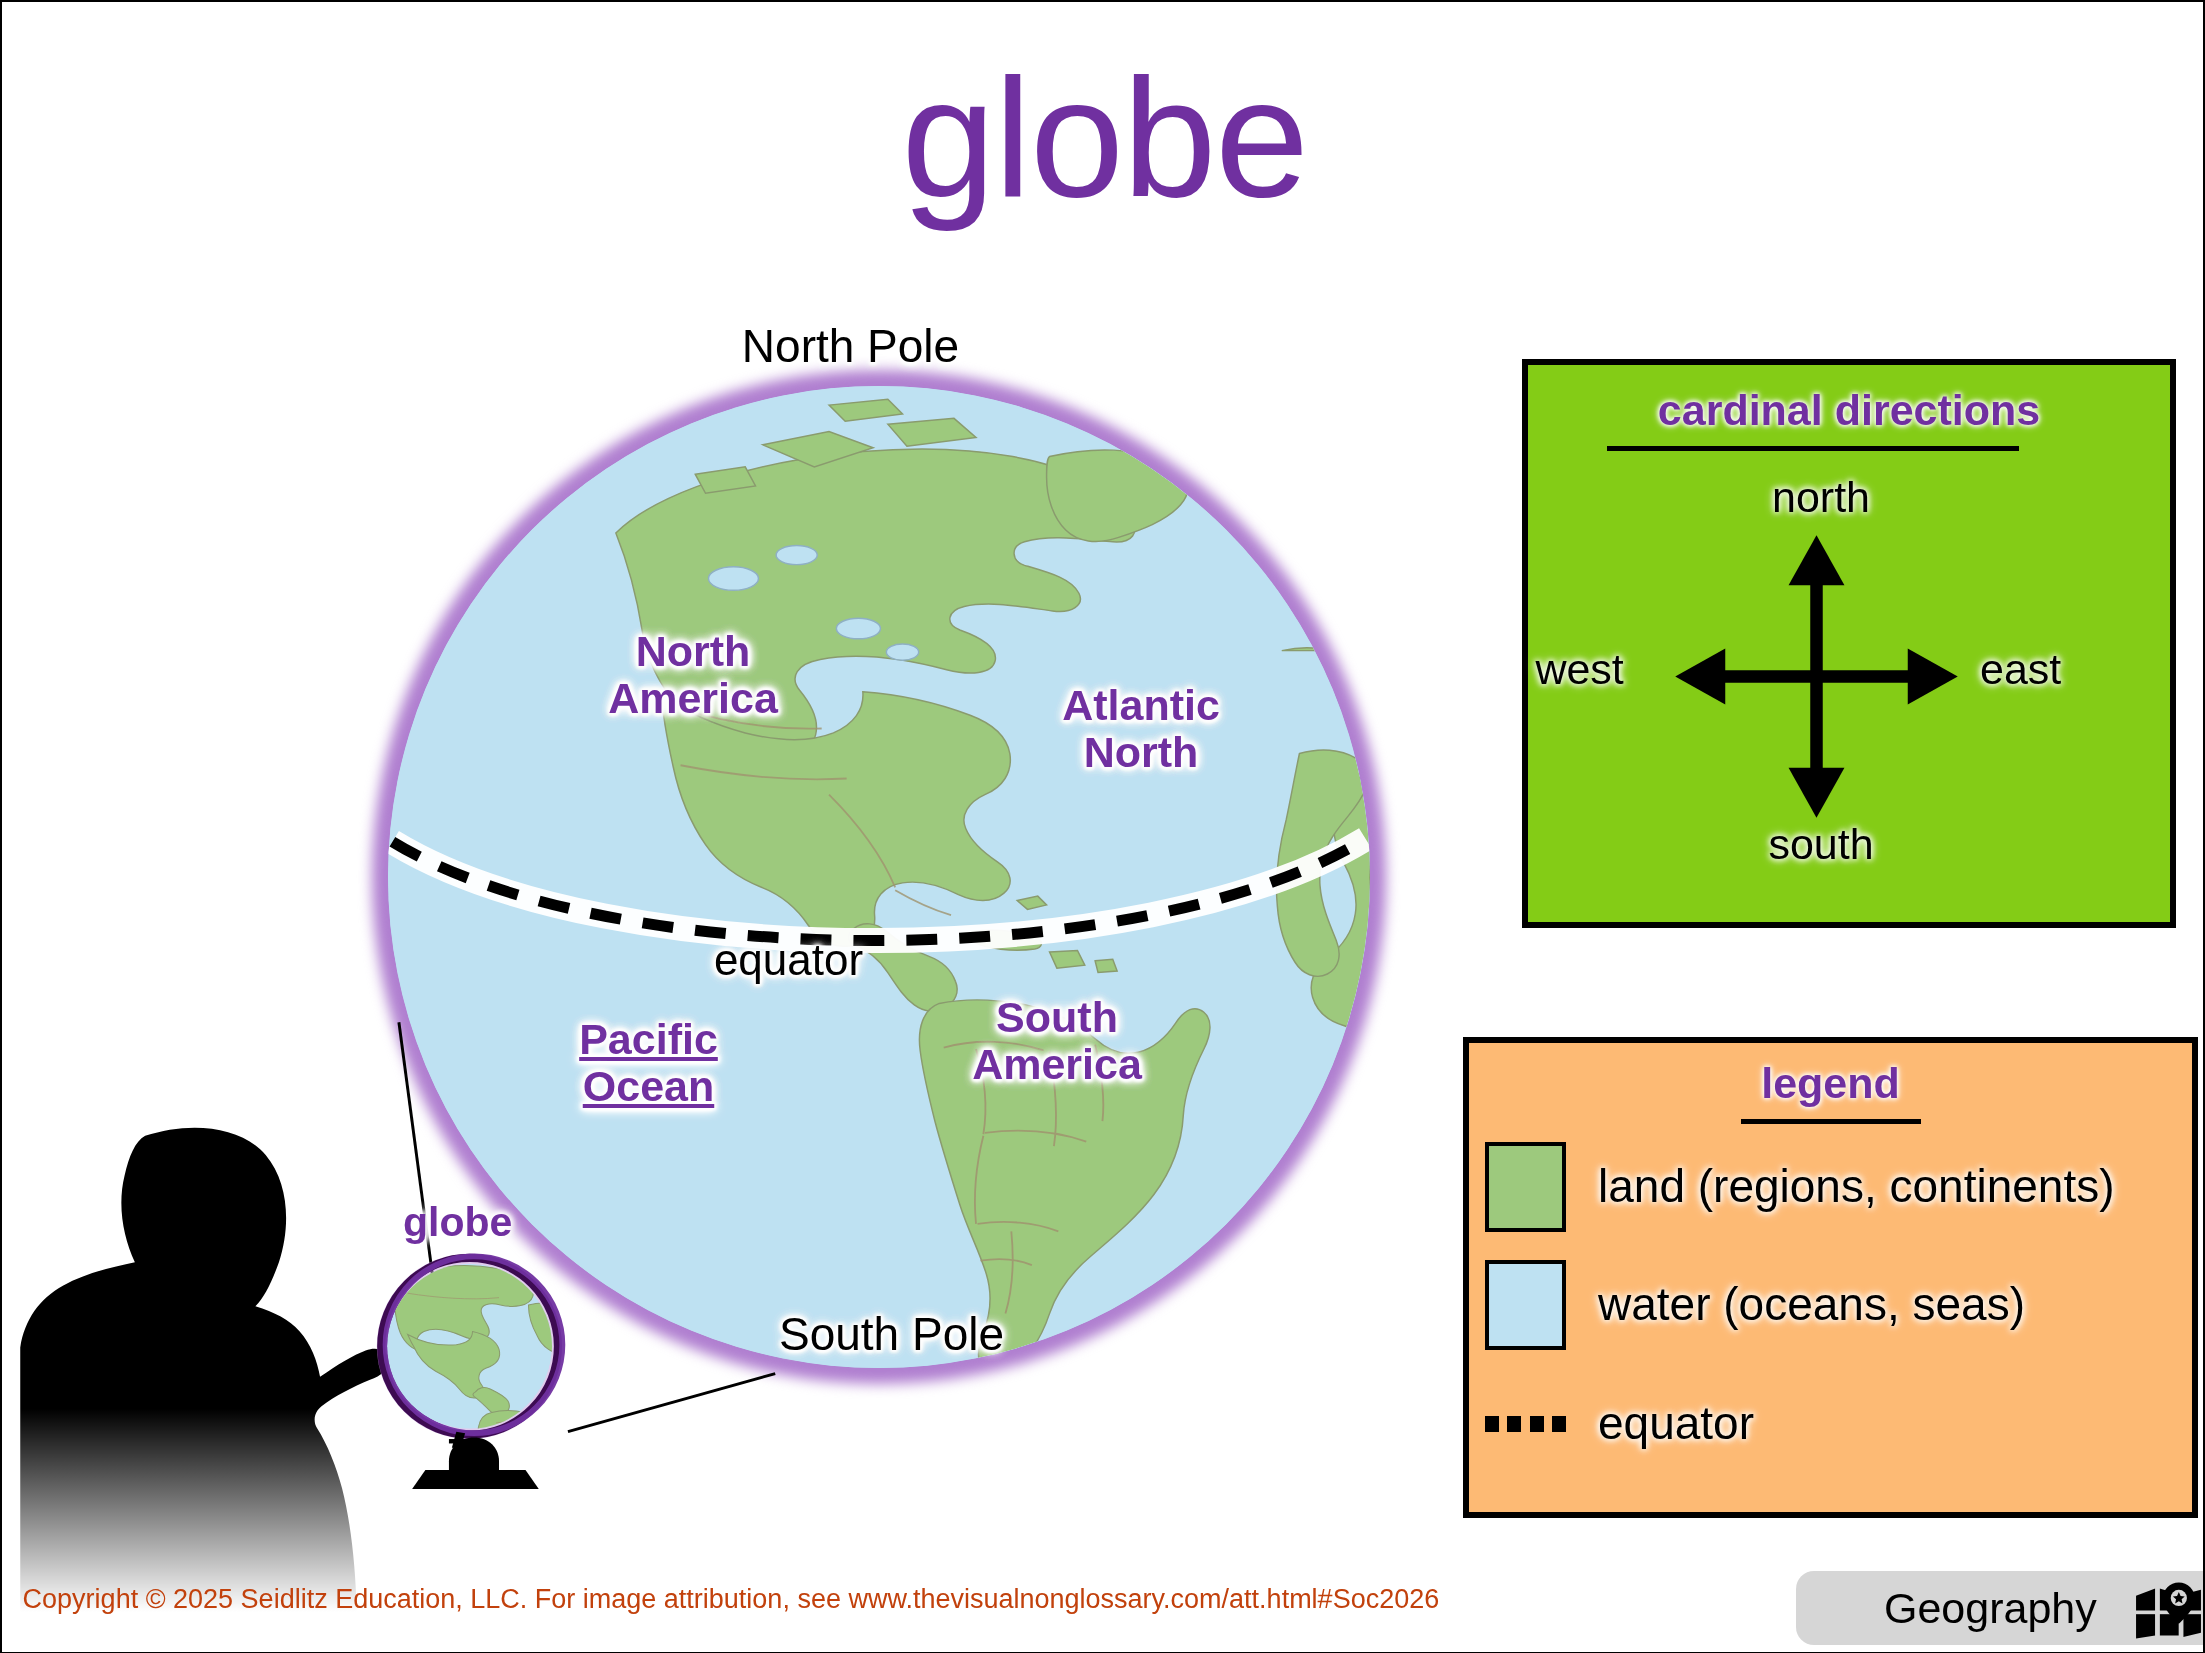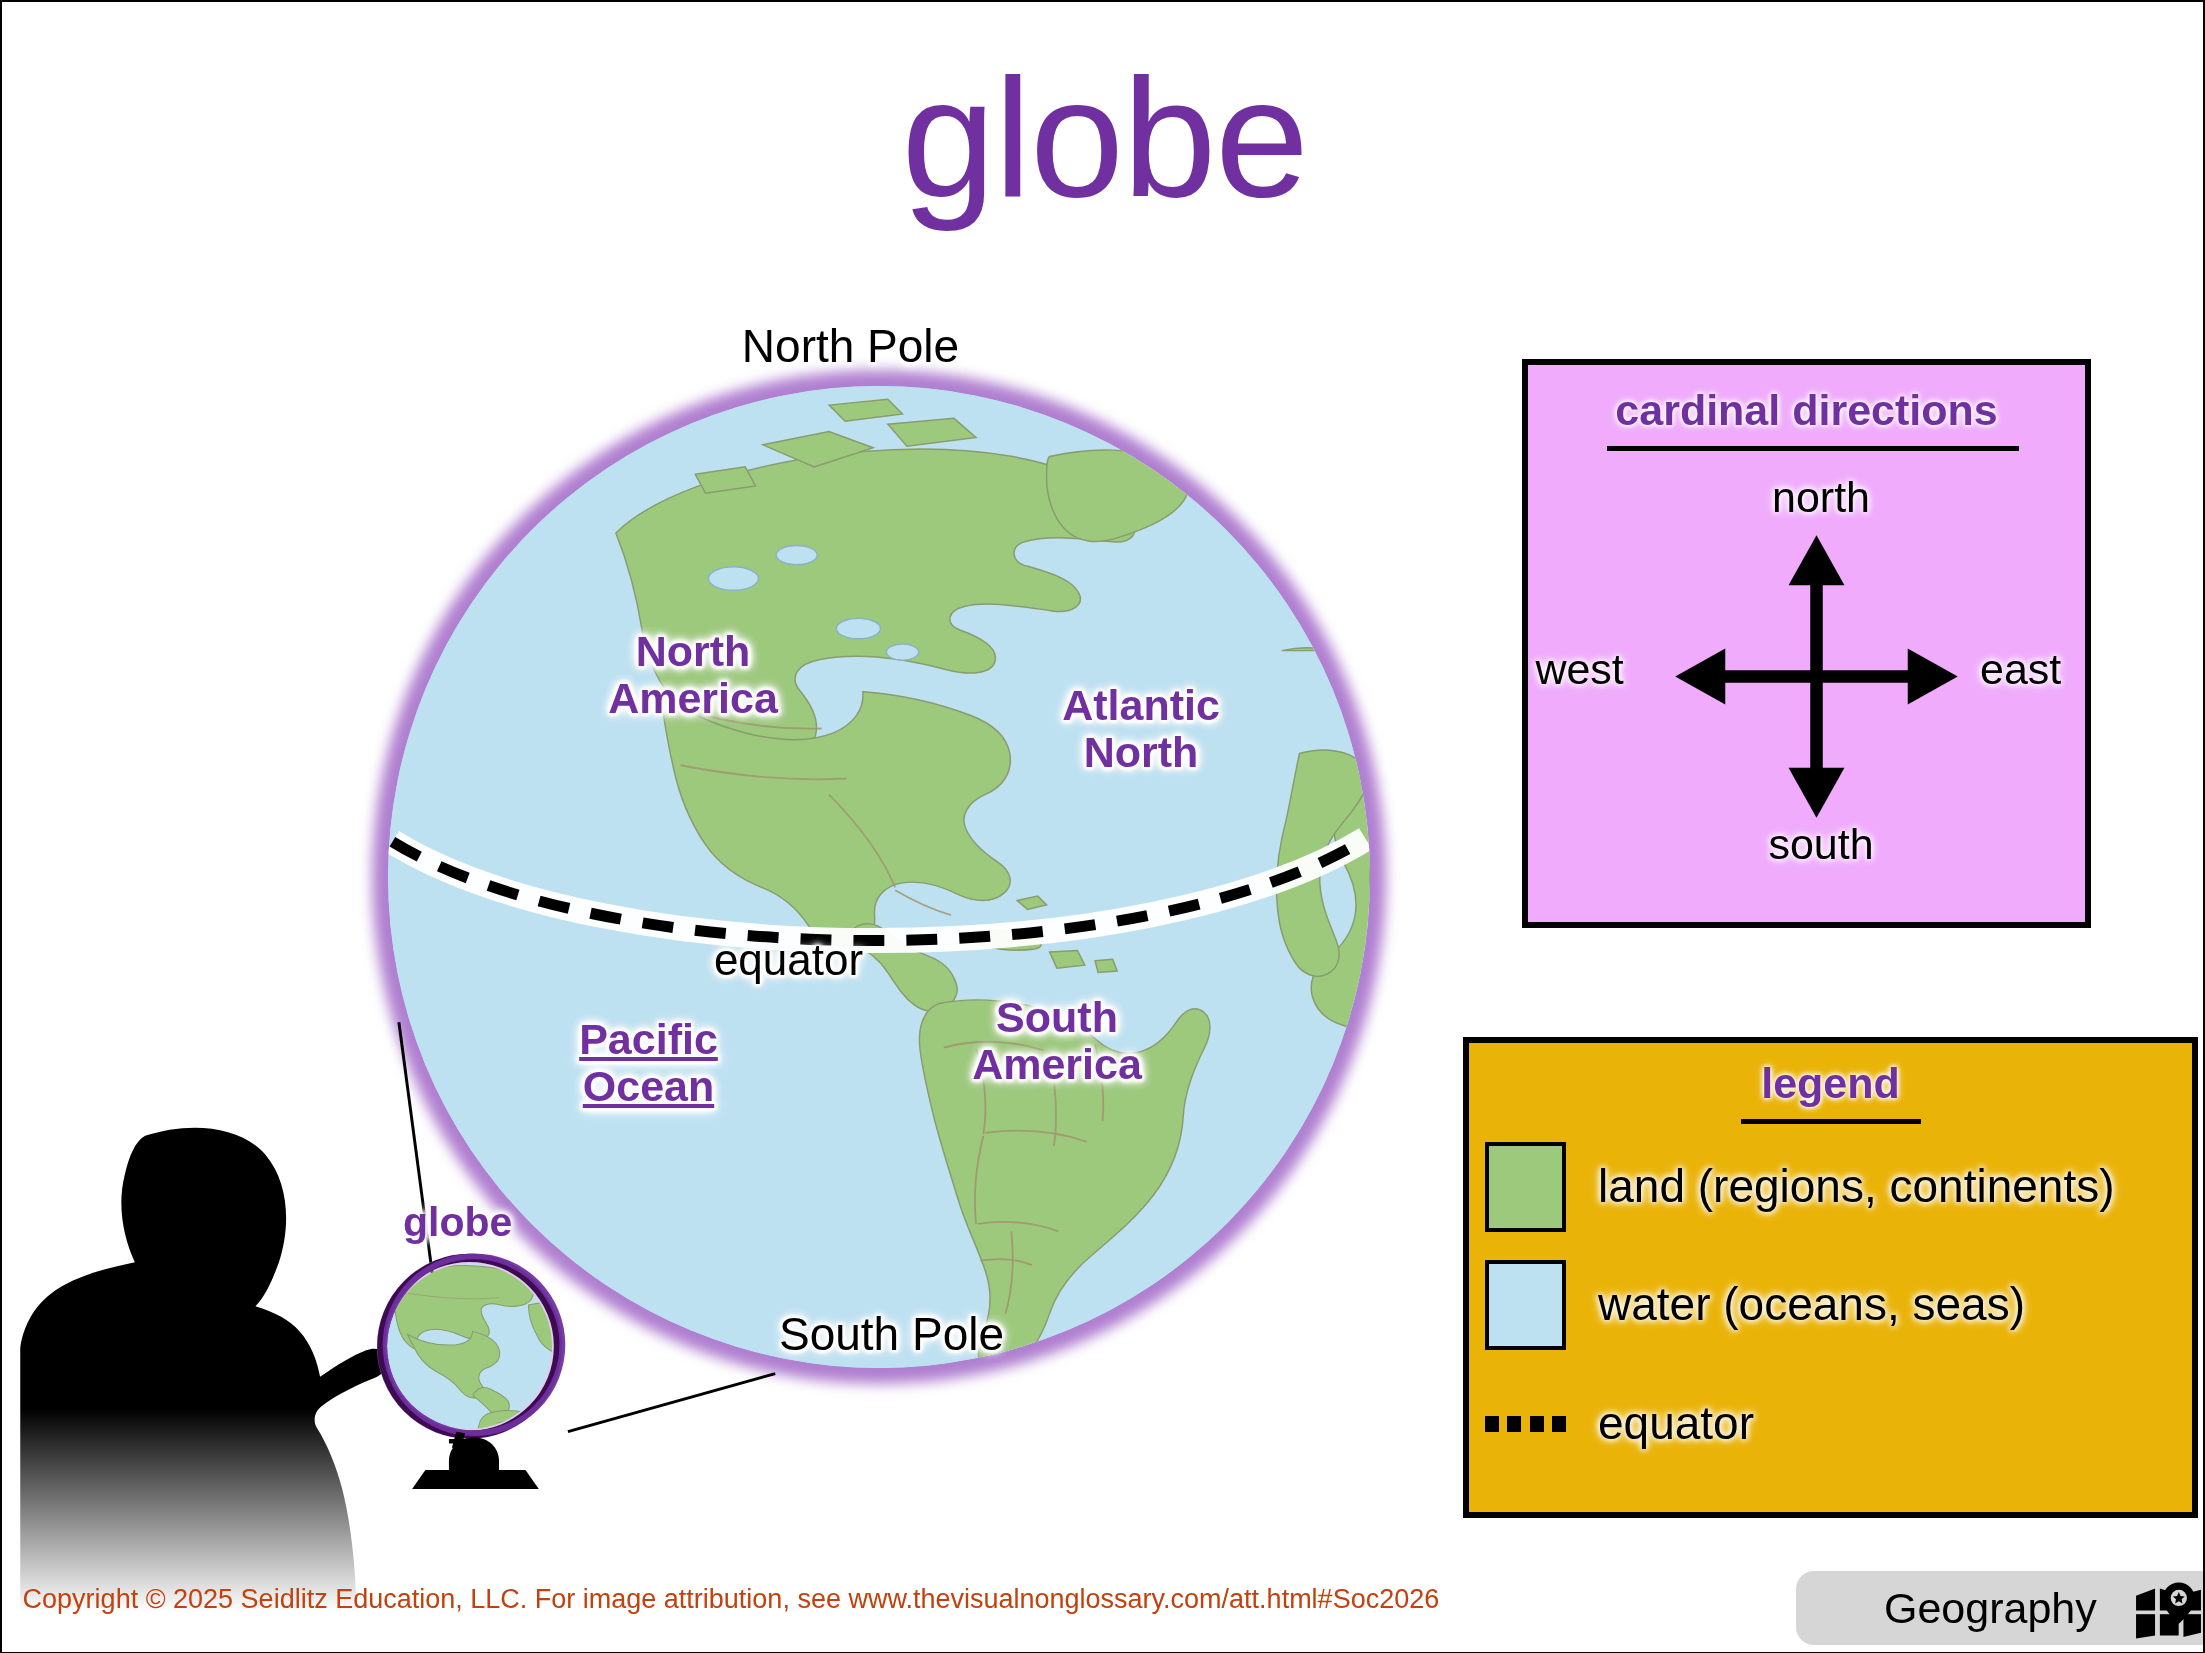--- a/index.html
+++ b/index.html
@@ -89,22 +89,22 @@
     color:#000;font-size:44px;line-height:47px;text-align:center;
     text-shadow:
        0 0 5.9px #fff, 0 0 5.9px #fff, 0 0 5.9px #fff, 0 0 5.9px #fff,
        0 0 11.8px #fff, 0 0 11.8px #fff, 0 0 11.8px #fff,
        1.5px 1.5px 2.9px #fff, -1.5px -1.5px 2.9px #fff, 1.5px -1.5px 2.9px #fff, -1.5px 1.5px 2.9px #fff;
   }
 
   
   #cardinal-box{
     position:absolute;left:1520px;top:357px;
-    width:569px;height:569px;
-    background:#f0abfc;
+    width:654px;height:569px;
+    background:#84cc16;
     border:6.6px solid #000;
     box-sizing:border-box;
   }
   #cardinal-title{
     position:absolute;left:0;top:20.6px;width:100%;
     text-align:center;font-weight:bold;font-size:43px;color:#7030A0;
     text-shadow:0 0 5.1px #fff,0 0 5.1px #fff,0 0 8.8px #fff;
   }
   #cardinal-rule{
     position:absolute;left:79px;top:81px;width:412px;height:5.1px;background:#000;
@@ -114,21 +114,21 @@
   #card-north{left:146px;top:109px;width:294px;}
   #card-south{left:146px;top:456px;width:294px;}
   #card-west{left:7.4px;top:281px;width:147px;text-align:left;}
   #card-east{left:452px;top:281px;width:147px;text-align:left;}
   #compass-svg{position:absolute;left:134px;top:157px;}
 
   
   #legend-box{
     position:absolute;left:1461px;top:1035px;
     width:735px;height:481px;
-    background:#eab308;
+    background:#fdba74;
     border:6.6px solid #000;
     box-sizing:border-box;
   }
   #legend-title{
     position:absolute;left:0;top:16px;width:100%;
     text-align:center;font-weight:bold;font-size:43px;color:#7030A0;
     text-shadow:0 0 5.1px #fff,0 0 5.1px #fff,0 0 8.8px #fff;
   }
   #legend-rule{position:absolute;left:272px;top:76px;width:180px;height:5.1px;background:#000;}
   .legend-row{position:absolute;left:16px;width:698px;height:81px;display:flex;align-items:center;}

